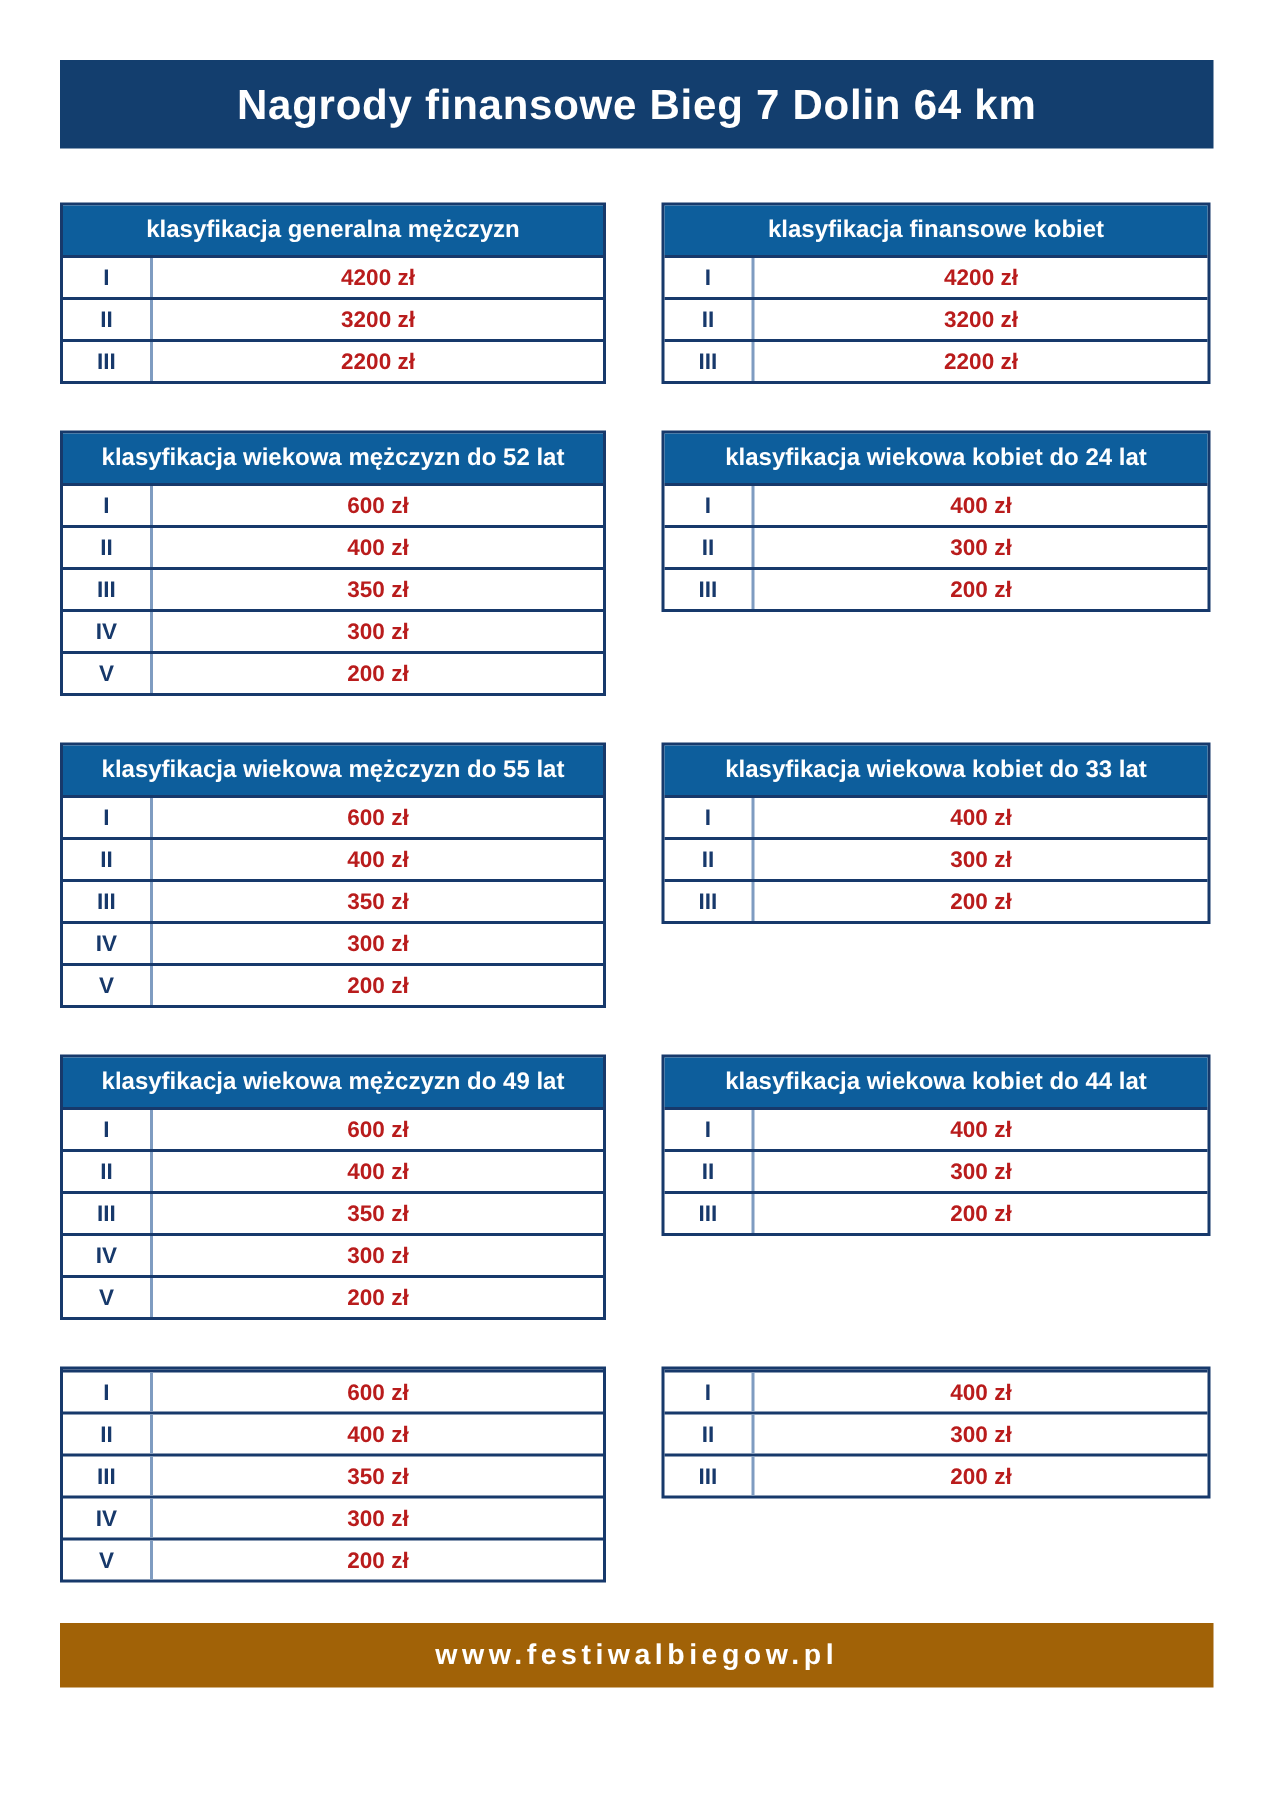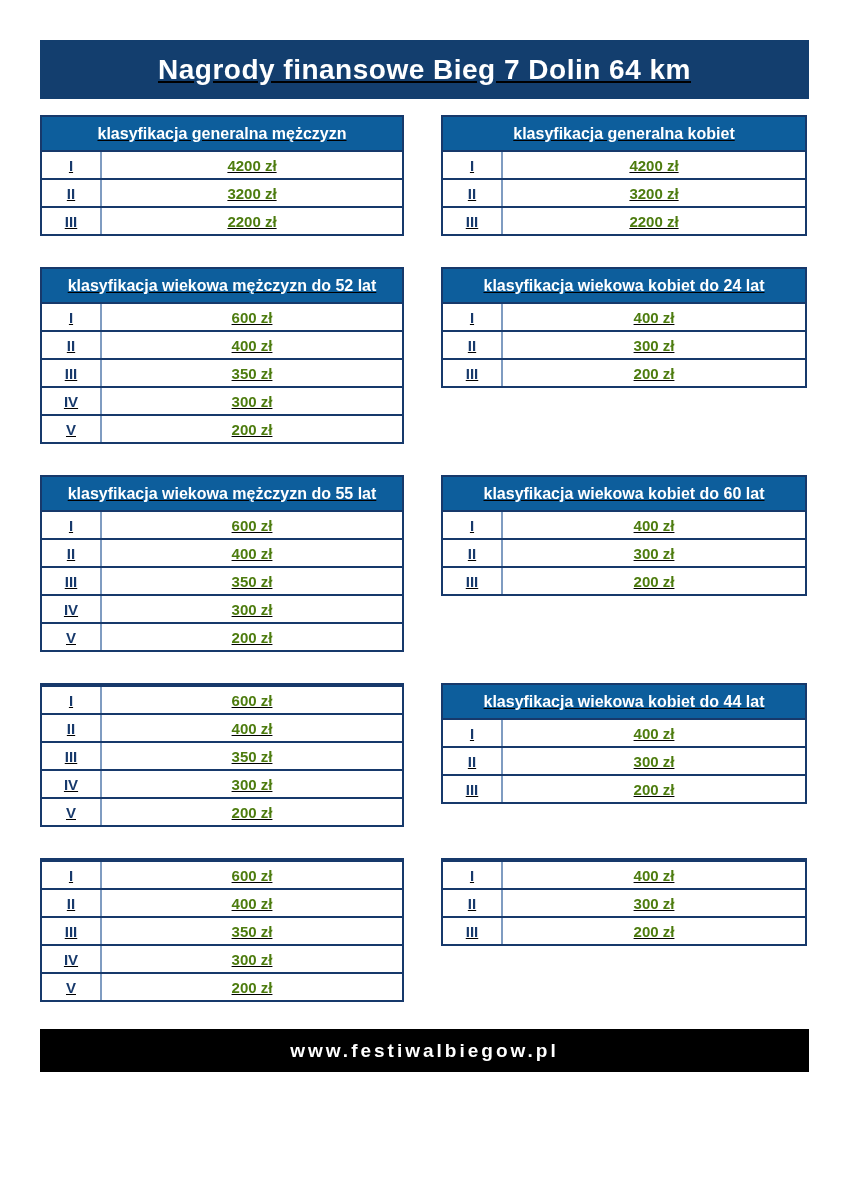--- a/index.html
+++ b/index.html
@@ -7,35 +7,34 @@
   body {
     font-family: "Liberation Sans", sans-serif;
     width: 848px;
     height: 1199px;
     overflow: hidden;
   }
   .page {
     width: 848px;
     height: 882px;
     padding: 40px 39px 0 40px;
-    text-decoration: underline;
   }
   .banner {
     height: 59px;
     background: #133e6e;
     color: #ffffff;
     display: flex;
     align-items: center;
     justify-content: center;
     font-size: 28px;
     font-weight: bold;
     letter-spacing: 0.5px;
   }
   .grid {
-    margin-top: 16px;
+    margin-top: 36px;
     display: grid;
     grid-template-columns: 364px 366px;
     column-gap: 37px;
     row-gap: 31px;
     align-items: start;
   }
   .prize-table {
     border: 2px solid #17396b;
     background: #ffffff;
   }
@@ -64,28 +63,28 @@
     justify-content: center;
     color: #17396b;
     font-size: 15px;
     font-weight: bold;
   }
   .pt-amount {
     flex: 1;
     display: flex;
     align-items: center;
     justify-content: center;
-    color: #4d7c0f;
+    color: #b91c1c;
     font-size: 15px;
     font-weight: bold;
   }
   .footer {
     margin-top: 27px;
     height: 43px;
-    background: #000000;
+    background: #a16207;
     color: #ffffff;
     display: flex;
     align-items: center;
     justify-content: center;
     font-size: 19px;
     font-weight: bold;
     letter-spacing: 3px;
   }
 </style>
 </head>
@@ -112,21 +111,21 @@
   </div>
 
   <div class="pt-row">
     <div class="pt-place">III</div>
     <div class="pt-amount">2200 zł</div>
   </div>
 </div>
   </section>
 
   <section class="prize-table">
-    <div class="pt-header">klasyfikacja generalna kobiet</div>
+    <div class="pt-header">klasyfikacja finansowe kobiet</div>
     <div class="pt-rows">
   <div class="pt-row">
     <div class="pt-place">I</div>
     <div class="pt-amount">4200 zł</div>
   </div>
 
   <div class="pt-row">
     <div class="pt-place">II</div>
     <div class="pt-amount">3200 zł</div>
   </div>
@@ -212,40 +211,41 @@
   </div>
 
   <div class="pt-row">
     <div class="pt-place">V</div>
     <div class="pt-amount">200 zł</div>
   </div>
 </div>
   </section>
 
   <section class="prize-table">
-    <div class="pt-header">klasyfikacja wiekowa kobiet do 60 lat</div>
-    <div class="pt-rows">
-  <div class="pt-row">
-    <div class="pt-place">I</div>
-    <div class="pt-amount">400 zł</div>
-  </div>
-
-  <div class="pt-row">
-    <div class="pt-place">II</div>
-    <div class="pt-amount">300 zł</div>
-  </div>
-
-  <div class="pt-row">
-    <div class="pt-place">III</div>
-    <div class="pt-amount">200 zł</div>
-  </div>
-</div>
-  </section>
-
-  <section class="prize-table">
+    <div class="pt-header">klasyfikacja wiekowa kobiet do 33 lat</div>
+    <div class="pt-rows">
+  <div class="pt-row">
+    <div class="pt-place">I</div>
+    <div class="pt-amount">400 zł</div>
+  </div>
+
+  <div class="pt-row">
+    <div class="pt-place">II</div>
+    <div class="pt-amount">300 zł</div>
+  </div>
+
+  <div class="pt-row">
+    <div class="pt-place">III</div>
+    <div class="pt-amount">200 zł</div>
+  </div>
+</div>
+  </section>
+
+  <section class="prize-table">
+    <div class="pt-header">klasyfikacja wiekowa mężczyzn do 49 lat</div>
     <div class="pt-rows">
   <div class="pt-row">
     <div class="pt-place">I</div>
     <div class="pt-amount">600 zł</div>
   </div>
 
   <div class="pt-row">
     <div class="pt-place">II</div>
     <div class="pt-amount">400 zł</div>
   </div>

